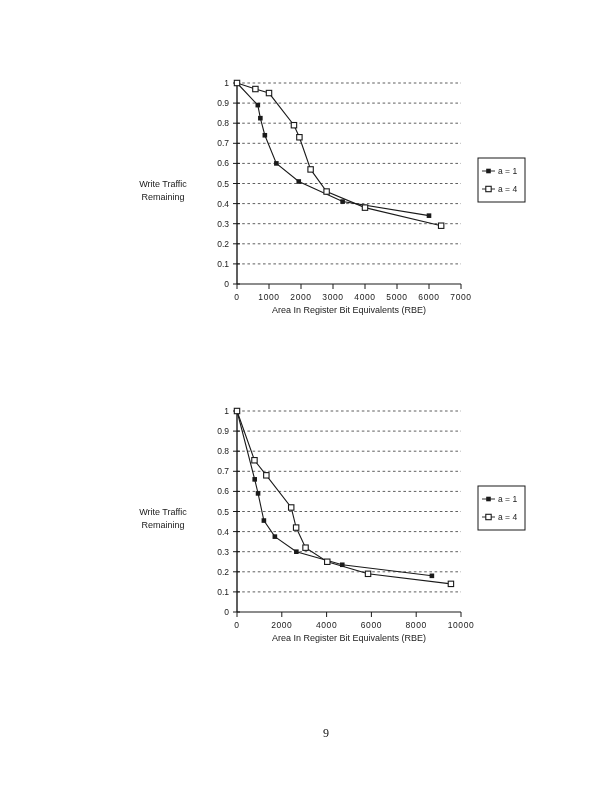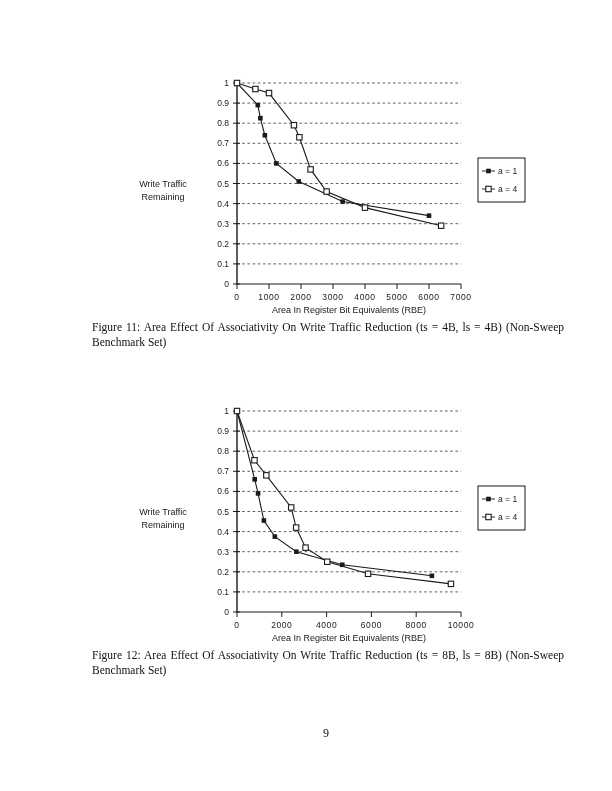--- a/index.html
+++ b/index.html
@@ -116,21 +116,20 @@
         <rect x="378" y="88" width="47" height="44" fill="#ffffff" stroke="#1a1a1a" stroke-width="1"></rect>
         <line x1="382" y1="101" x2="395" y2="101" stroke="#1a1a1a" stroke-width="0.9"></line>
         <rect x="386.2" y="98.7" width="4.6" height="4.6" fill="#1a1a1a"></rect>
         <text x="398" y="104" font-family="&quot;Liberation Sans&quot;, sans-serif" font-size="8.5" fill="#1a1a1a">a = 1</text>
         <line x1="382" y1="119" x2="395" y2="119" stroke="#1a1a1a" stroke-width="0.9"></line>
         <rect x="385.8" y="116.3" width="5.4" height="5.4" fill="#ffffff" stroke="#1a1a1a" stroke-width="1.1"></rect>
         <text x="398" y="122" font-family="&quot;Liberation Sans&quot;, sans-serif" font-size="8.5" fill="#1a1a1a">a = 4</text>
       </g>
     </svg>
 
-  <div id="cap-0" class="caption">Figure 11: Area Effect Of Associativity On Write Traffic Reduction (ts = 4B, ls = 4B) (Non-Sweep Benchmark Set)</div>
 
   <svg id="chart-1" class="chart-svg" viewBox="0 0 490 260" xmlns="http://www.w3.org/2000/svg">
       <g>
         <line x1="137" y1="193.9" x2="361" y2="193.9" stroke="#5f5f5f" stroke-width="1" stroke-dasharray="2.6 2.6"></line>
         <line x1="137" y1="173.8" x2="361" y2="173.8" stroke="#5f5f5f" stroke-width="1" stroke-dasharray="2.6 2.6"></line>
         <line x1="137" y1="153.7" x2="361" y2="153.7" stroke="#5f5f5f" stroke-width="1" stroke-dasharray="2.6 2.6"></line>
         <line x1="137" y1="133.6" x2="361" y2="133.6" stroke="#5f5f5f" stroke-width="1" stroke-dasharray="2.6 2.6"></line>
         <line x1="137" y1="113.5" x2="361" y2="113.5" stroke="#5f5f5f" stroke-width="1" stroke-dasharray="2.6 2.6"></line>
         <line x1="137" y1="93.4" x2="361" y2="93.4" stroke="#5f5f5f" stroke-width="1" stroke-dasharray="2.6 2.6"></line>
         <line x1="137" y1="73.30000000000001" x2="361" y2="73.30000000000001" stroke="#5f5f5f" stroke-width="1" stroke-dasharray="2.6 2.6"></line>
@@ -208,17 +207,16 @@
         <rect x="378" y="88" width="47" height="44" fill="#ffffff" stroke="#1a1a1a" stroke-width="1"></rect>
         <line x1="382" y1="101" x2="395" y2="101" stroke="#1a1a1a" stroke-width="0.9"></line>
         <rect x="386.2" y="98.7" width="4.6" height="4.6" fill="#1a1a1a"></rect>
         <text x="398" y="104" font-family="&quot;Liberation Sans&quot;, sans-serif" font-size="8.5" fill="#1a1a1a">a = 1</text>
         <line x1="382" y1="119" x2="395" y2="119" stroke="#1a1a1a" stroke-width="0.9"></line>
         <rect x="385.8" y="116.3" width="5.4" height="5.4" fill="#ffffff" stroke="#1a1a1a" stroke-width="1.1"></rect>
         <text x="398" y="122" font-family="&quot;Liberation Sans&quot;, sans-serif" font-size="8.5" fill="#1a1a1a">a = 4</text>
       </g>
     </svg>
 
-  <div id="cap-1" class="caption">Figure 12: Area Effect Of Associativity On Write Traffic Reduction (ts = 8B, ls = 8B) (Non-Sweep Benchmark Set)</div>
 
   <div class="pageno">9</div>
 
 </div>
 
 </body></html>

